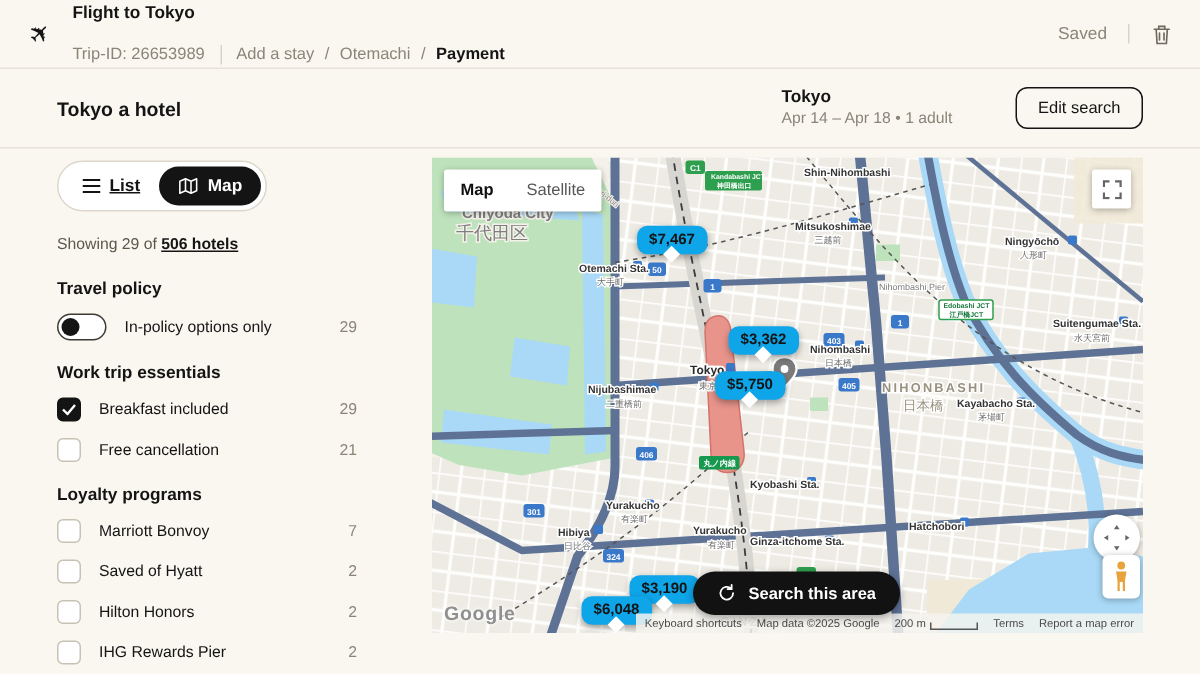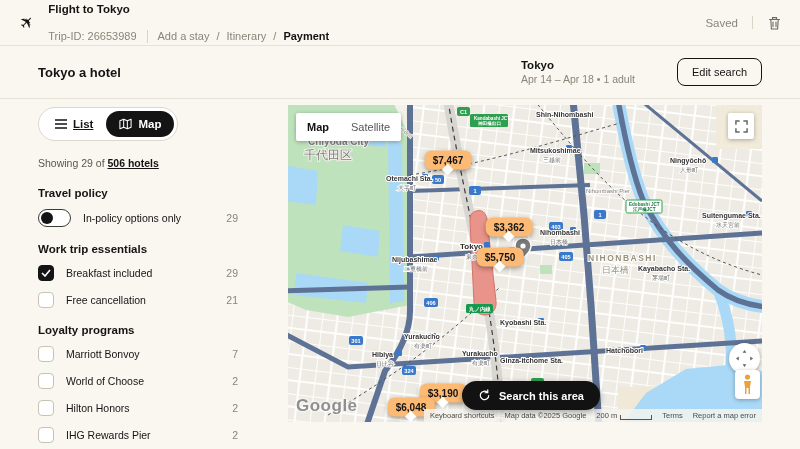--- a/index.html
+++ b/index.html
@@ -55,24 +55,24 @@
   .map-svg { position:absolute; left:0; top:0; }
 
   .maptype { position:absolute; left:8px; top:8px; background:#fff; box-shadow:0 1px 4px rgba(0,0,0,.3); border-radius:2px; display:flex; align-items:stretch; height:28px; z-index:6; }
   .maptype .mt { font-size:11px; padding:0 11px; display:flex; align-items:center; cursor:pointer; color:#565656; }
   .maptype .mt.active { color:#111; font-weight:700; }
   .fullscreen-btn { position:absolute; right:8px; top:8px; width:26px; height:26px; background:#fff; box-shadow:0 1px 4px rgba(0,0,0,.3); border-radius:2px; border:none; display:flex; align-items:center; justify-content:center; cursor:pointer; z-index:6; }
   .pan-btn { position:absolute; right:2px; top:238px; width:31px; height:31px; background:#fff; border-radius:50%; box-shadow:0 1px 4px rgba(0,0,0,.3); border:none; cursor:pointer; z-index:6; }
   .pegman { position:absolute; right:2px; bottom:23px; width:25px; height:29px; background:#fff; border-radius:4px; box-shadow:0 1px 4px rgba(0,0,0,.3); display:flex; align-items:center; justify-content:center; cursor:pointer; z-index:6; }
   .search-area { position:absolute; left:174px; top:276px; height:29px; background:#121212; color:#fff; border:none; border-radius:15px; display:flex; align-items:center; gap:8px; padding:0 16px; font-size:11px; font-weight:700; font-family:inherit; cursor:pointer; box-shadow:0 2px 6px rgba(0,0,0,.35); z-index:7; }
 
-  .price-marker { position:absolute; transform:translate(-50%,-50%); background:#fdba74; border-radius:7px; box-shadow:0 2px 5px rgba(0,0,0,.35); padding:4px 8px; font-size:10px; font-weight:700; color:#141414; cursor:pointer; z-index:5; white-space:nowrap; }
+  .price-marker { position:absolute; transform:translate(-50%,-50%); background:#0ea5e9; border-radius:7px; box-shadow:0 2px 5px rgba(0,0,0,.35); padding:4px 8px; font-size:10px; font-weight:700; color:#141414; cursor:pointer; z-index:5; white-space:nowrap; }
   .price-marker::after { content:""; position:absolute; left:50%; bottom:-4px; width:8px; height:8px; background:#fff; transform:translateX(-50%) rotate(45deg); z-index:-1; }
 
-  .glogo { position:absolute; left:8px; bottom:6px; font-size:17px; font-weight:700; color:#8f8f8f; letter-spacing:.5px; text-shadow:0 0 3px #fff,0 0 3px #fff; z-index:6; }
+  .glogo { position:absolute; left:8px; bottom:6px; font-size:13px; font-weight:700; color:#8f8f8f; letter-spacing:.5px; text-shadow:0 0 3px #fff,0 0 3px #fff; z-index:6; }
   .attrib { position:absolute; right:0; bottom:0; height:13px; display:flex; align-items:center; gap:10px; background:rgba(245,243,238,.85); padding:0 6px; font-size:7.5px; color:#4c4c4c; z-index:6; }
   .attrib a { color:#4c4c4c; text-decoration:none; }
   .scale-wrap { display:flex; align-items:flex-end; gap:3px; }
   .scale-bar { width:32px; height:5px; border-left:1.5px solid #555; border-right:1.5px solid #555; border-bottom:1.5px solid #555; }
 
   
   text { font-family:"Liberation Sans","DejaVu Sans",sans-serif; }
   .ml-station { font-size:7px; font-weight:700; fill:#343434; paint-order:stroke; stroke:#ffffff; stroke-width:2px; }
   .ml-station-lg { font-size:8px; font-weight:700; fill:#2b2b2b; paint-order:stroke; stroke:#ffffff; stroke-width:2.4px; }
   .ml-jp { font-size:6px; fill:#6e6e6e; paint-order:stroke; stroke:#ffffff; stroke-width:1.8px; }
@@ -95,21 +95,21 @@
   <div class="header">
     <span class="plane">✈</span>
     <div class="trip-block">
       <span class="trip-title">Flight to Tokyo</span>
       <div class="trip-meta">
         <span class="trip-id">Trip-ID: 26653989</span>
         <span class="vdiv"></span>
         <nav class="crumbs">
           <a class="crumb" href="#">Add a stay</a>
           <span class="crumb-sep">/</span>
-          <a class="crumb" href="#">Itinerary</a>
+          <a class="crumb" href="#">Otemachi</a>
           <span class="crumb-sep">/</span>
           <a class="crumb current" href="#">Payment</a>
         </nav>
       </div>
     </div>
     <div class="header-right">
       <span class="saved">Saved</span>
       <span class="vdiv"></span>
       <button class="trash-btn">
         <svg width="15" height="16" viewBox="0 0 15 16">
@@ -174,21 +174,21 @@
     </div>
 
     <div class="f-heading">Loyalty programs</div>
     <div class="f-row">
       <span class="checkbox"></span>
       <span class="f-label">Marriott Bonvoy</span>
       <span class="f-count">7</span>
     </div>
     <div class="f-row">
       <span class="checkbox"></span>
-      <span class="f-label">World of Choose</span>
+      <span class="f-label">Saved of Hyatt</span>
       <span class="f-count">2</span>
     </div>
     <div class="f-row">
       <span class="checkbox"></span>
       <span class="f-label">Hilton Honors</span>
       <span class="f-count">2</span>
     </div>
     <div class="f-row">
       <span class="checkbox"></span>
       <span class="f-label">IHG Rewards Pier</span>

